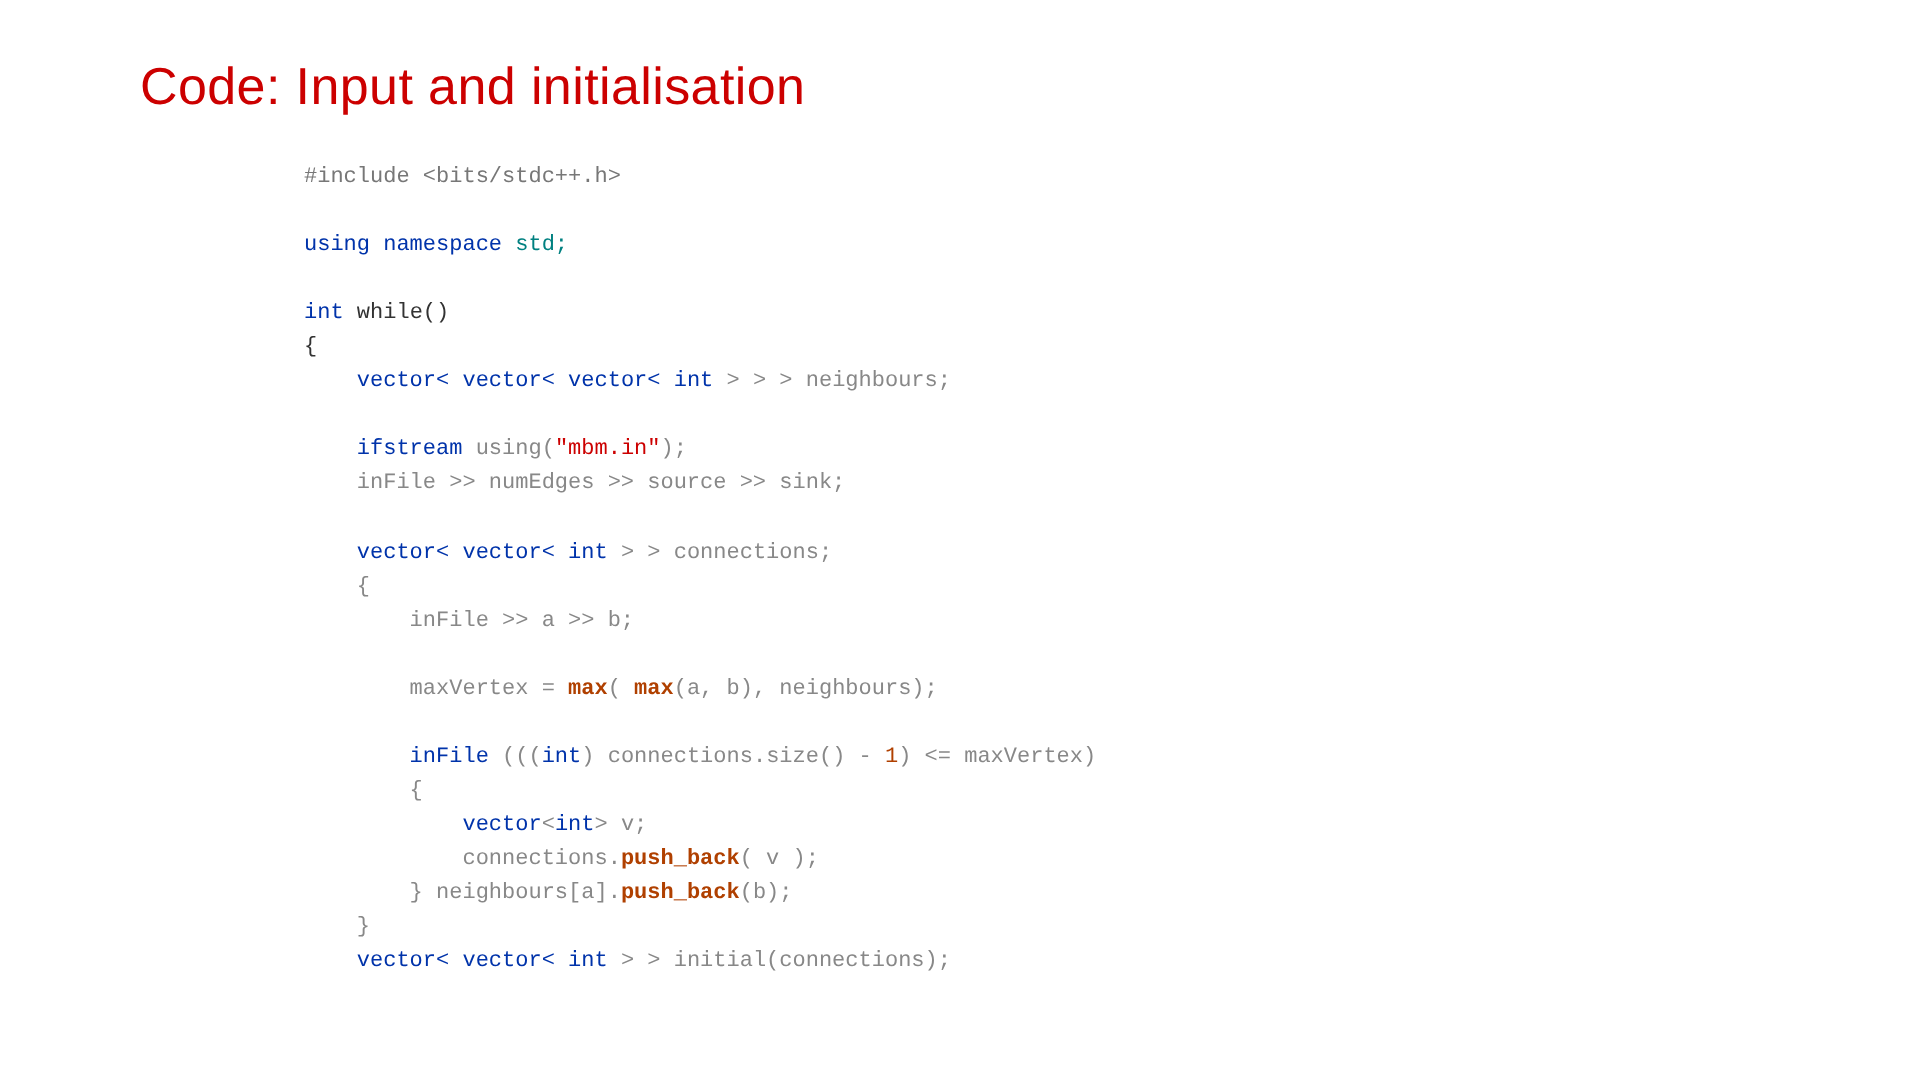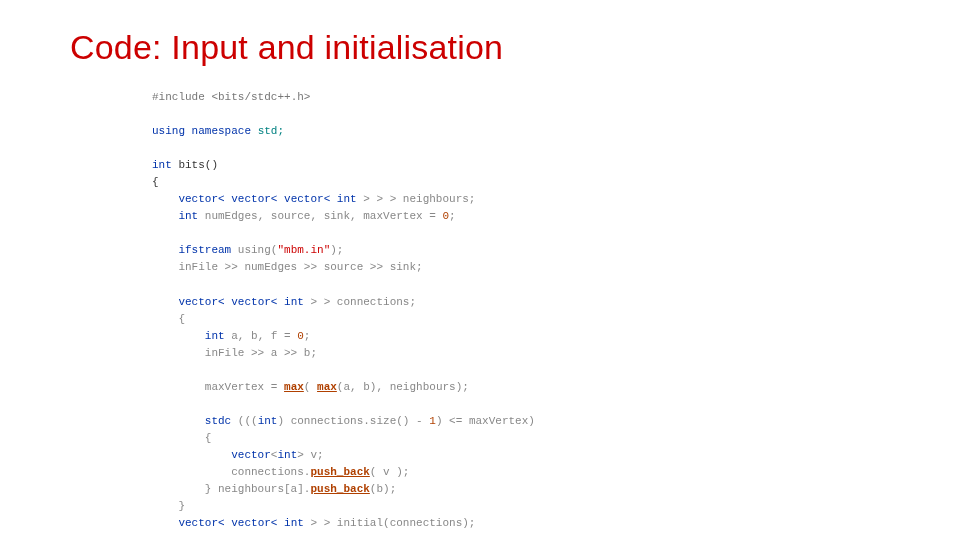--- a/index.html
+++ b/index.html
@@ -10,68 +10,66 @@
     font-family: Arial, Helvetica, sans-serif;
     overflow: hidden;
   }
   .slide {
     width: 100%;
     height: 100%;
     padding: 28px 70px 10px 70px;
   }
   .title {
     color: #cc0000;
-    font-size: 34px;
+    font-size: 26px;
     font-weight: 400;
     margin-bottom: 22px;
     letter-spacing: 0.2px;
   }
   .code-block {
     font-family: Consolas, 'Courier New', monospace;
     font-size: 11px;
     line-height: 1.55;
     color: #333;
     padding-left: 82px;
   }
   .code-line { white-space: pre; }
   .kw { color: #0033aa; font-weight: normal; }
   .pp { color: #777; }
   .dim { color: #888; margin-top: 28px; }
   .str { color: #cc0000; }
   .nm { color: #008080; }
   .num { color: #b04000; }
-  .fn { color: #b04000; font-weight: bold; text-decoration: underline; }
+  .fn { color: #b04000; font-weight: bold; }
 </style>
 </head>
 <body>
 
 <div class="slide">
   <h1 class="title">Code: Input and initialisation</h1>
 
   <div class="code-block">
     <div class="code-line"><span class="pp">#include</span><span class="pp"> &lt;bits/stdc++.h&gt;</span></div>
     <div class="code-line">&nbsp;</div>
     <div class="code-line"><span class="kw">using namespace</span><span class="nm"> std;</span></div>
     <div class="code-line">&nbsp;</div>
-    <div class="code-line"><span class="kw">int</span><span> bits()</span></div>
+    <div class="code-line"><span class="kw">int</span><span> while()</span></div>
     <div class="code-line"><span>{</span></div>
     <div class="code-line"><span class="kw">    vector&lt;</span><span class="kw"> vector&lt;</span><span class="kw"> vector&lt;</span><span class="kw"> int</span><span class="dim"> &gt; &gt; &gt; neighbours;</span></div>
-    <div class="code-line"><span class="kw">    int</span><span class="dim"> numEdges, source, sink, maxVertex = </span><span class="num">0</span><span class="dim">;</span></div>
     <div class="code-line">&nbsp;</div>
     <div class="code-line"><span class="kw">    ifstream</span><span class="dim"> using(</span><span class="str">"mbm.in"</span><span class="dim">);</span></div>
     <div class="code-line"><span class="dim">    inFile &gt;&gt; numEdges &gt;&gt; source &gt;&gt; sink;</span></div>
     <div class="code-line">&nbsp;</div>
     <div class="code-line"><span class="kw">    vector&lt;</span><span class="kw"> vector&lt;</span><span class="kw"> int</span><span class="dim"> &gt; &gt; connections;</span></div>
     <div class="code-line"><span class="dim">    {</span></div>
-    <div class="code-line"><span class="kw">        int</span><span class="dim"> a, b, f = </span><span class="num">0</span><span class="dim">;</span></div>
     <div class="code-line"><span class="dim">        inFile &gt;&gt; a &gt;&gt; b;</span></div>
     <div class="code-line">&nbsp;</div>
     <div class="code-line"><span class="dim">        maxVertex = </span><span class="fn">max</span><span class="dim">( </span><span class="fn">max</span><span class="dim">(a, b), neighbours);</span></div>
     <div class="code-line">&nbsp;</div>
-    <div class="code-line"><span class="kw">        stdc</span><span class="dim"> (((</span><span class="kw">int</span><span class="dim">) connections.</span><span class="dim">size</span><span class="dim">() - </span><span class="num">1</span><span class="dim">) &lt;= maxVertex)</span></div>
+    <div class="code-line"><span class="kw">        inFile</span><span class="dim"> (((</span><span class="kw">int</span><span class="dim">) connections.</span><span class="dim">size</span><span class="dim">() - </span><span class="num">1</span><span class="dim">) &lt;= maxVertex)</span></div>
     <div class="code-line"><span class="dim">        {</span></div>
     <div class="code-line"><span class="kw">            vector</span><span class="dim">&lt;</span><span class="kw">int</span><span class="dim">&gt; v;</span></div>
     <div class="code-line"><span class="dim">            connections.</span><span class="fn">push_back</span><span class="dim">( v );</span></div>
     <div class="code-line"><span class="dim">        } neighbours[a].</span><span class="fn">push_back</span><span class="dim">(b);</span></div>
     <div class="code-line"><span class="dim">    }</span></div>
     <div class="code-line"><span class="kw">    vector&lt;</span><span class="kw"> vector&lt;</span><span class="kw"> int</span><span class="dim"> &gt; &gt; initial(connections);</span></div>
 
   </div>
 </div>
 

